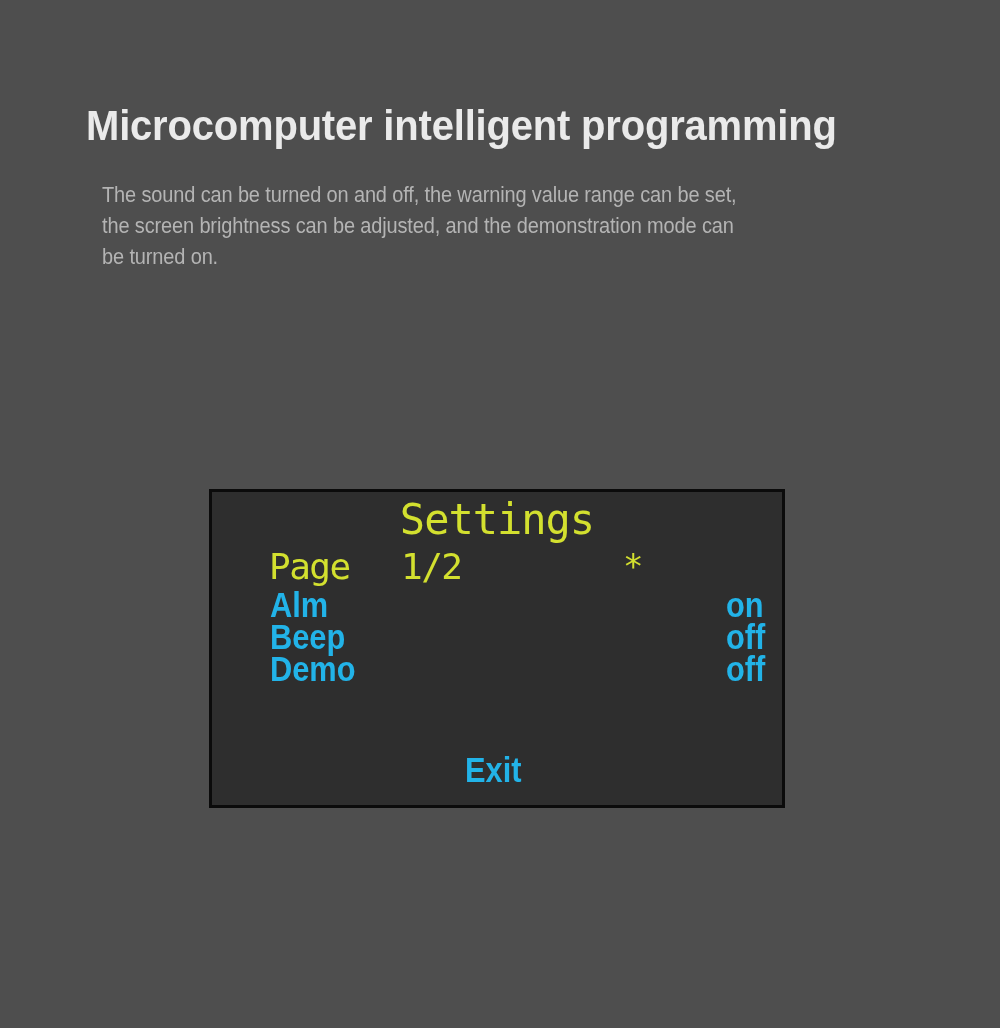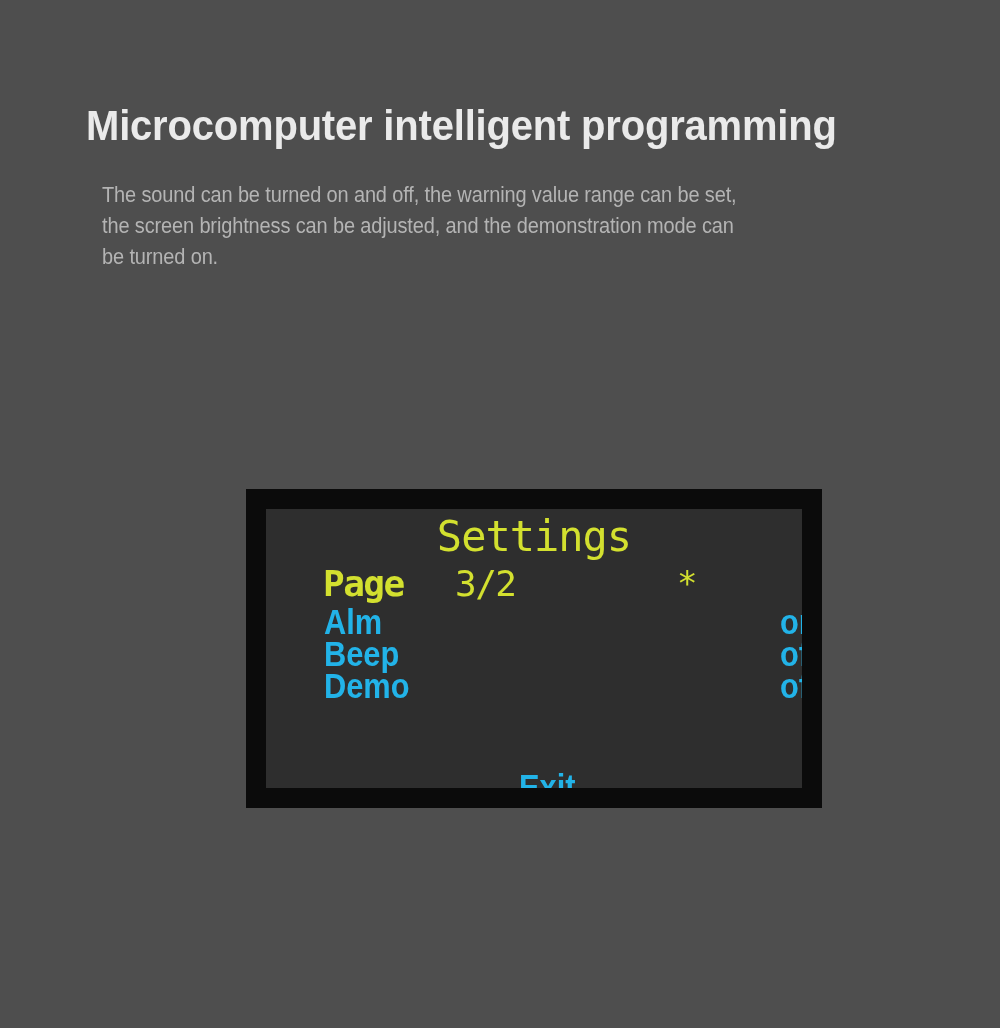--- a/index.html
+++ b/index.html
@@ -55,22 +55,21 @@
 
   
   .device {
     position: absolute;
     left: 209px;
     top: 489px;
     width: 576px;
     height: 319px;
     background: #0b0b0b;
     box-sizing: border-box;
-    padding: 20px;
-    margin-left: 37px;
+    padding: 3px;
   }
   .lcd {
     position: relative;
     width: 100%;
     height: 100%;
     background: #2e2e2e;
     overflow: hidden;
   }
 
   
@@ -98,21 +97,20 @@
     line-height: 1;
     letter-spacing: -1px;
   }
   .lcd-page-label {
     position: absolute;
     left: 57px;
     top: 57px;
     font-size: 36px;
     line-height: 1;
     letter-spacing: -1.5px;
-    font-weight: bold;
   }
   .lcd-page-value {
     position: absolute;
     left: 189px;
     top: 57px;
     font-size: 36px;
     line-height: 1;
     letter-spacing: -1.5px;
   }
   .lcd-page-marker {
@@ -169,21 +167,21 @@
     <span>be turned on.</span>
   </div>
 </div>
 
 <div class="device">
   <div class="lcd">
 
     <div class="lcd-title mono c-yellow">Settings</div>
 
     <div class="lcd-page-label mono c-yellow">Page</div>
-    <div class="lcd-page-value mono c-yellow">3/2</div>
+    <div class="lcd-page-value mono c-yellow">1/2</div>
     <div class="lcd-page-marker mono c-yellow">*</div>
 
     <div class="lcd-rows">
 
       <div class="lcd-row">
         <span class="lcd-row-label narrow c-cyan">Alm</span>
         <span class="lcd-row-value narrow c-cyan">on</span>
       </div>
 
       <div class="lcd-row">

